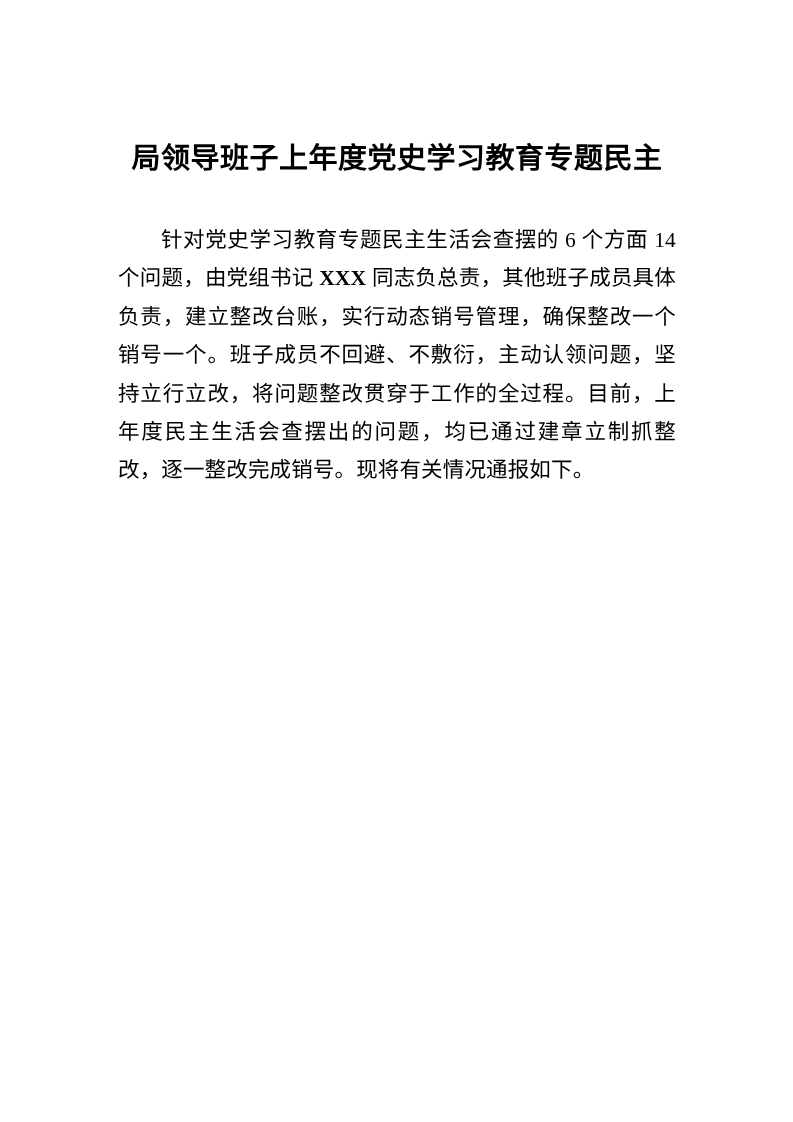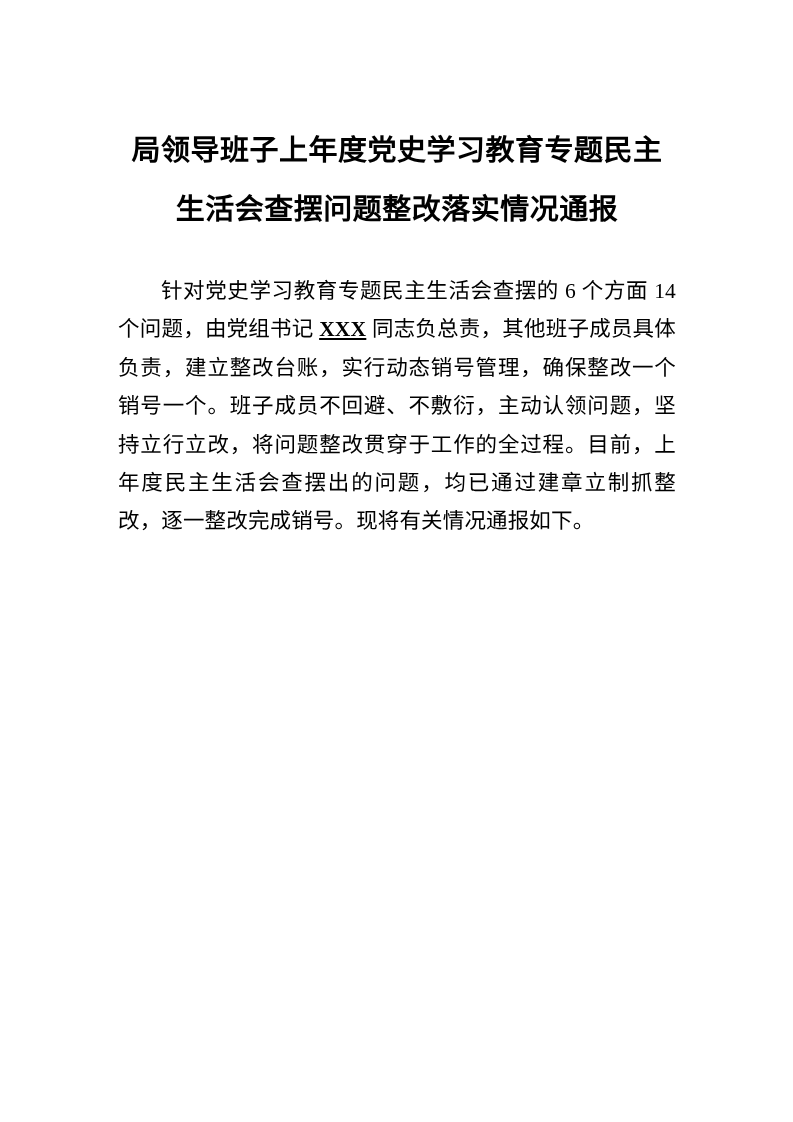--- a/index.html
+++ b/index.html
@@ -22,21 +22,21 @@
   .doc-body {
     position: absolute;
     left: 118px;
     top: 0;
     width: 558px;
     box-sizing: border-box;
   }
 
   
   .doc-title {
-    margin: 0;
+    margin: 8px;
     padding: 0;
     font-family: "Liberation Serif", "DejaVu Serif", serif;
     font-weight: 700;
     font-size: 29px;
     line-height: 59px;
     text-align: center;
     color: #000000;
     letter-spacing: 0.5px;
     padding-top: 121px;
     text-align-last: center;
@@ -63,37 +63,35 @@
 
   .para--first {
     margin-top: 33px;
   }
 
   
   .bold-latin {
     font-family: "Liberation Serif", "DejaVu Serif", serif;
     font-weight: 700;
     letter-spacing: 0.2px;
-    text-decoration: underline;
   }
 
   .num {
     font-family: "Liberation Serif", "DejaVu Serif", serif;
     font-weight: 400;
   }
 </style>
 </head>
 <body>
 
 <div class="page">
   <div class="doc-body">
 
     <h1 class="doc-title">
       <span class="title-line">局领导班子上年度党史学习教育专题民主</span>
-      <span class="title-line">生活会查摆问题整改落实情况通报</span>
     </h1>
 
     <p class="para para--first">针对党史学习教育专题民主生活会查摆的 <span class="num">6</span> 个方面 <span class="num">14</span> 个问题，由党组书记 <span class="bold-latin">XXX</span> 同志负总责，其他班子成员具体负责，建立整改台账，实行动态销号管理，确保整改一个销号一个。班子成员不回避、不敷衍，主动认领问题，坚持立行立改，将问题整改贯穿于工作的全过程。目前，上年度民主生活会查摆出的问题，均已通过建章立制抓整改，逐一整改完成销号。现将有关情况通报如下。</p>
 
 
 
   </div>
 </div>
 
 </body></html>

